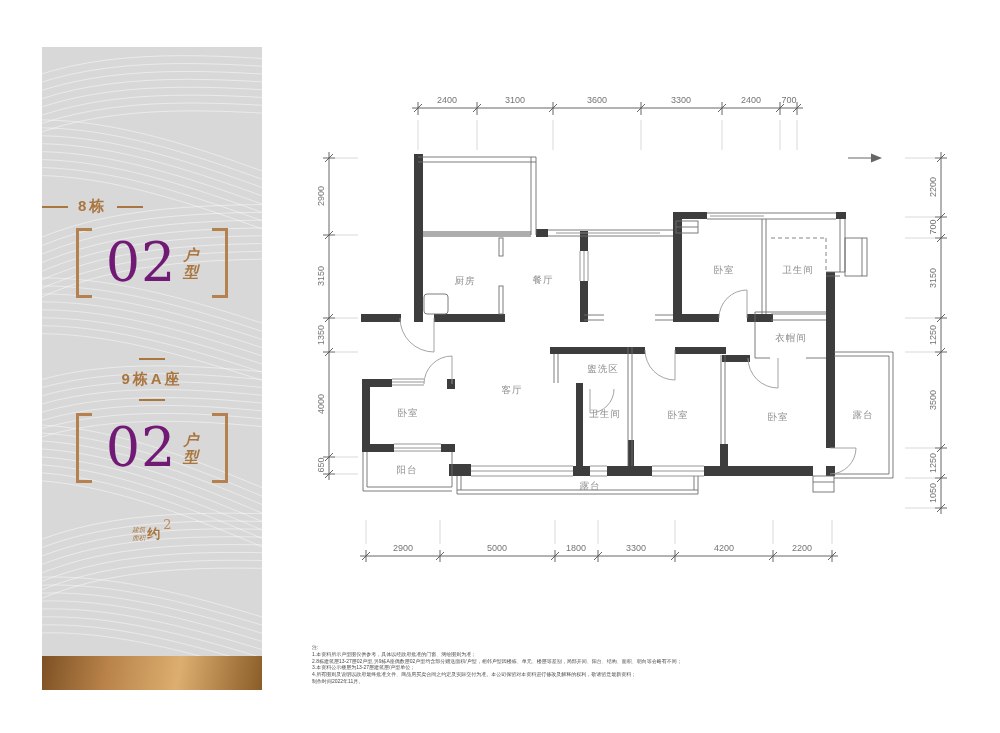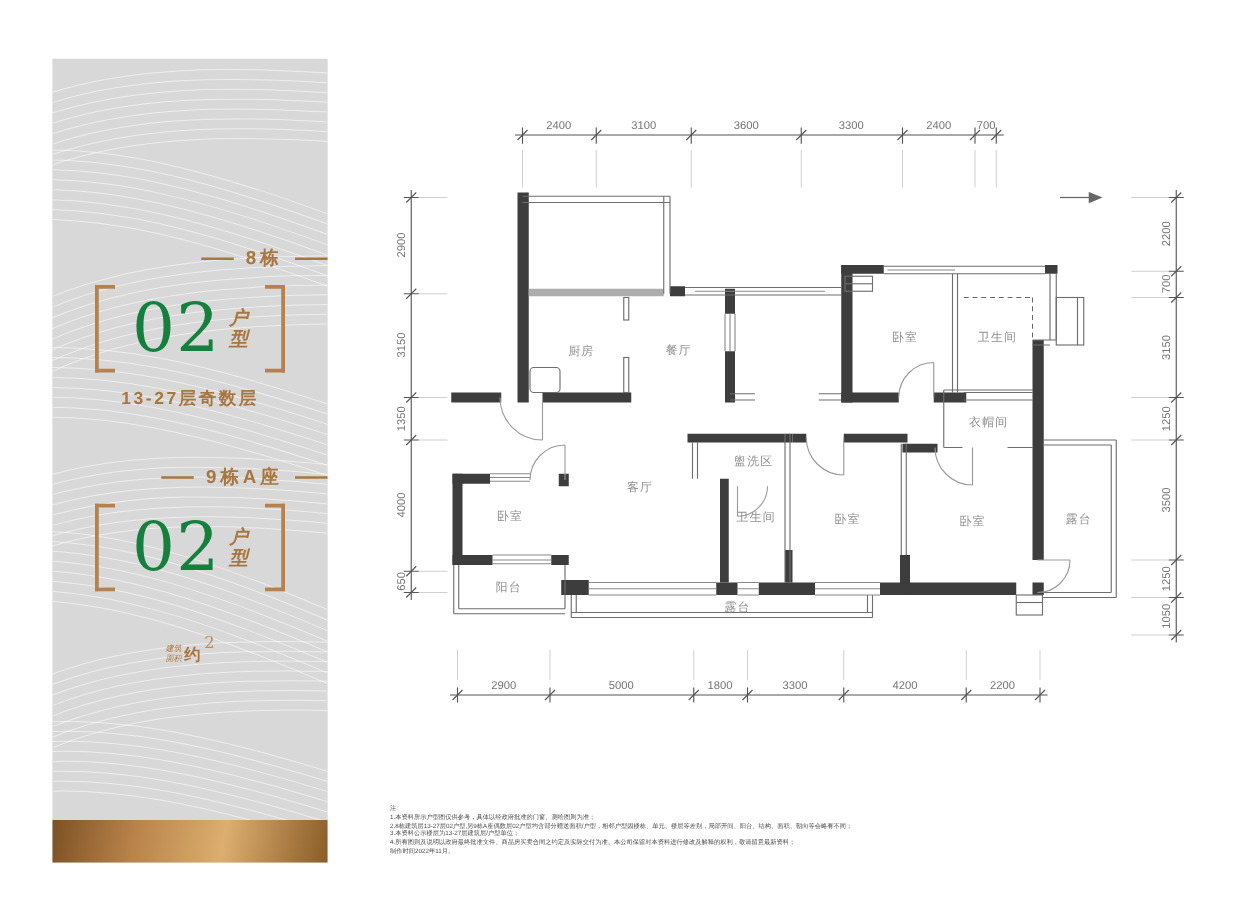--- a/index.html
+++ b/index.html
@@ -3,31 +3,31 @@
 <meta charset="utf-8">
 <style>
   html,body{margin:0;padding:0;background:#ffffff;}
   body{font-family:"Liberation Sans",sans-serif;}
   .page{position:relative;width:1000px;height:733px;background:#ffffff;overflow:hidden;}
 
   
   .panel{position:absolute;left:42px;top:47px;width:220px;height:643px;background:#d8d8d8;}
   .pattern{position:absolute;left:0;top:0;width:220px;height:609px;}
   .panel-content{position:absolute;left:0;top:0;width:220px;height:609px;text-align:center;color:#b5814e;}
-  .dash-title{display:flex;align-items:center;justify-content:flex-end;gap:10px;
+  .dash-title{display:flex;align-items:center;justify-content:flex-start;gap:10px;
     font-size:15px;letter-spacing:3px;color:#a9763f;font-weight:bold;}
   .dash-title .dash{display:inline-block;width:26px;height:2px;background:#a9763f;}
   .t1{margin-top:150px;}
-  .t2{margin-top:44px;}
+  .t2{margin-top:60px;flex-direction:column;}
   .unit-block{position:relative;width:152px;height:70px;margin:12px auto 0;
     display:flex;align-items:center;justify-content:center;}
   .bracket{position:absolute;top:0;width:13px;height:64px;border:3px solid #b5814e;}
   .bracket.left{left:0;border-right:none;}
   .bracket.right{right:0;border-left:none;}
-  .unit-num{font-family:"DejaVu Serif",serif;font-size:54px;line-height:58px;color:#15803d;letter-spacing:1px;}
+  .unit-num{font-family:"DejaVu Serif",serif;font-size:54px;line-height:58px;color:#701a75;letter-spacing:1px;}
   .unit-suffix{display:flex;flex-direction:column;margin-left:7px;font-size:15px;line-height:17px;color:#a9763f;font-weight:bold;}
   .floors{margin-top:12px;font-size:14px;letter-spacing:2px;color:#a9763f;font-weight:bold;}
   .area-row{margin-top:34px;display:flex;align-items:flex-end;justify-content:center;color:#b5814e;}
   .area-prefix{display:flex;flex-direction:column;font-size:6.5px;line-height:8px;margin-bottom:6px;color:#a9763f;}
   .area-approx{font-size:13px;margin:0 3px 5px 2px;color:#a9763f;font-weight:bold;}
   .area-value{font-family:"DejaVu Serif",serif;font-size:33px;line-height:33px;color:#bf8a55;}
   .area-sup{font-family:"DejaVu Serif",serif;font-size:13px;margin-bottom:16px;color:#bf8a55;}
   .gold-bar{position:absolute;left:0;bottom:0;width:220px;height:34px;
     background:linear-gradient(100deg,#7d5124 0%,#b9834a 30%,#dcae6f 62%,#8a5c28 100%);}
 
@@ -79,21 +79,20 @@
       </div>
       <div class="unit-block">
         <span class="bracket left"></span>
         <span class="unit-num">02</span>
         <span class="unit-suffix">
           <i>户</i>
           <i>型</i>
         </span>
         <span class="bracket right"></span>
       </div>
-      <div class="floors">13-27层奇数层</div>
 
       <div class="dash-title t2">
         <span class="dash"></span>
         <span>9栋A座</span>
         <span class="dash"></span>
       </div>
       <div class="unit-block">
         <span class="bracket left"></span>
         <span class="unit-num">02</span>
         <span class="unit-suffix">

